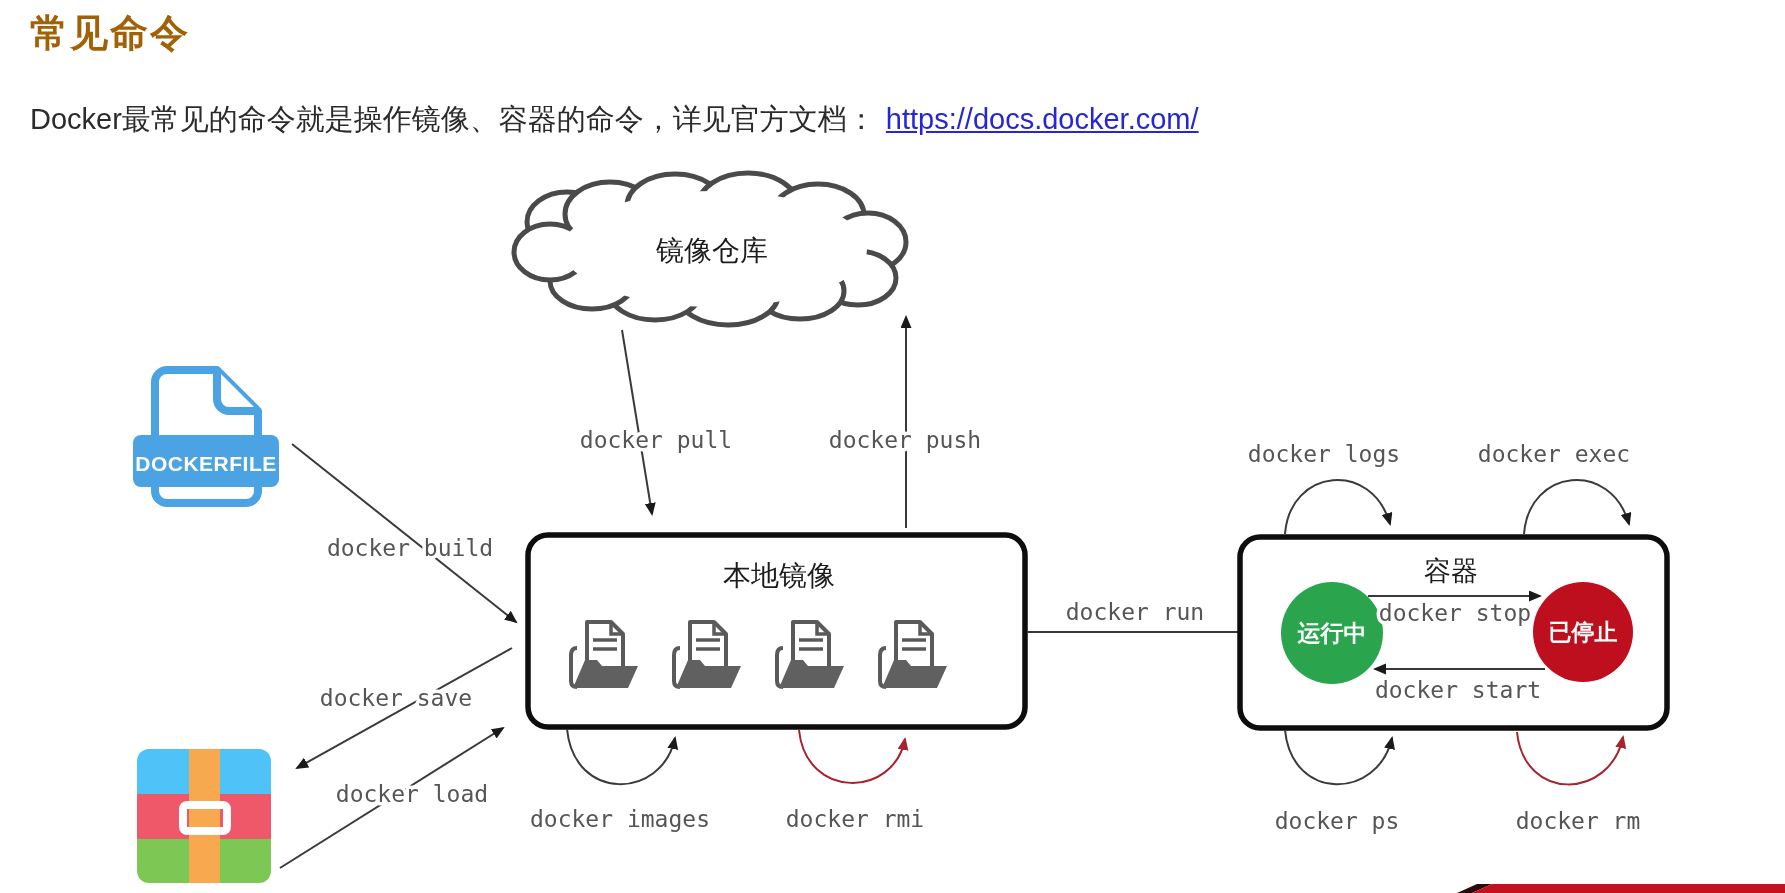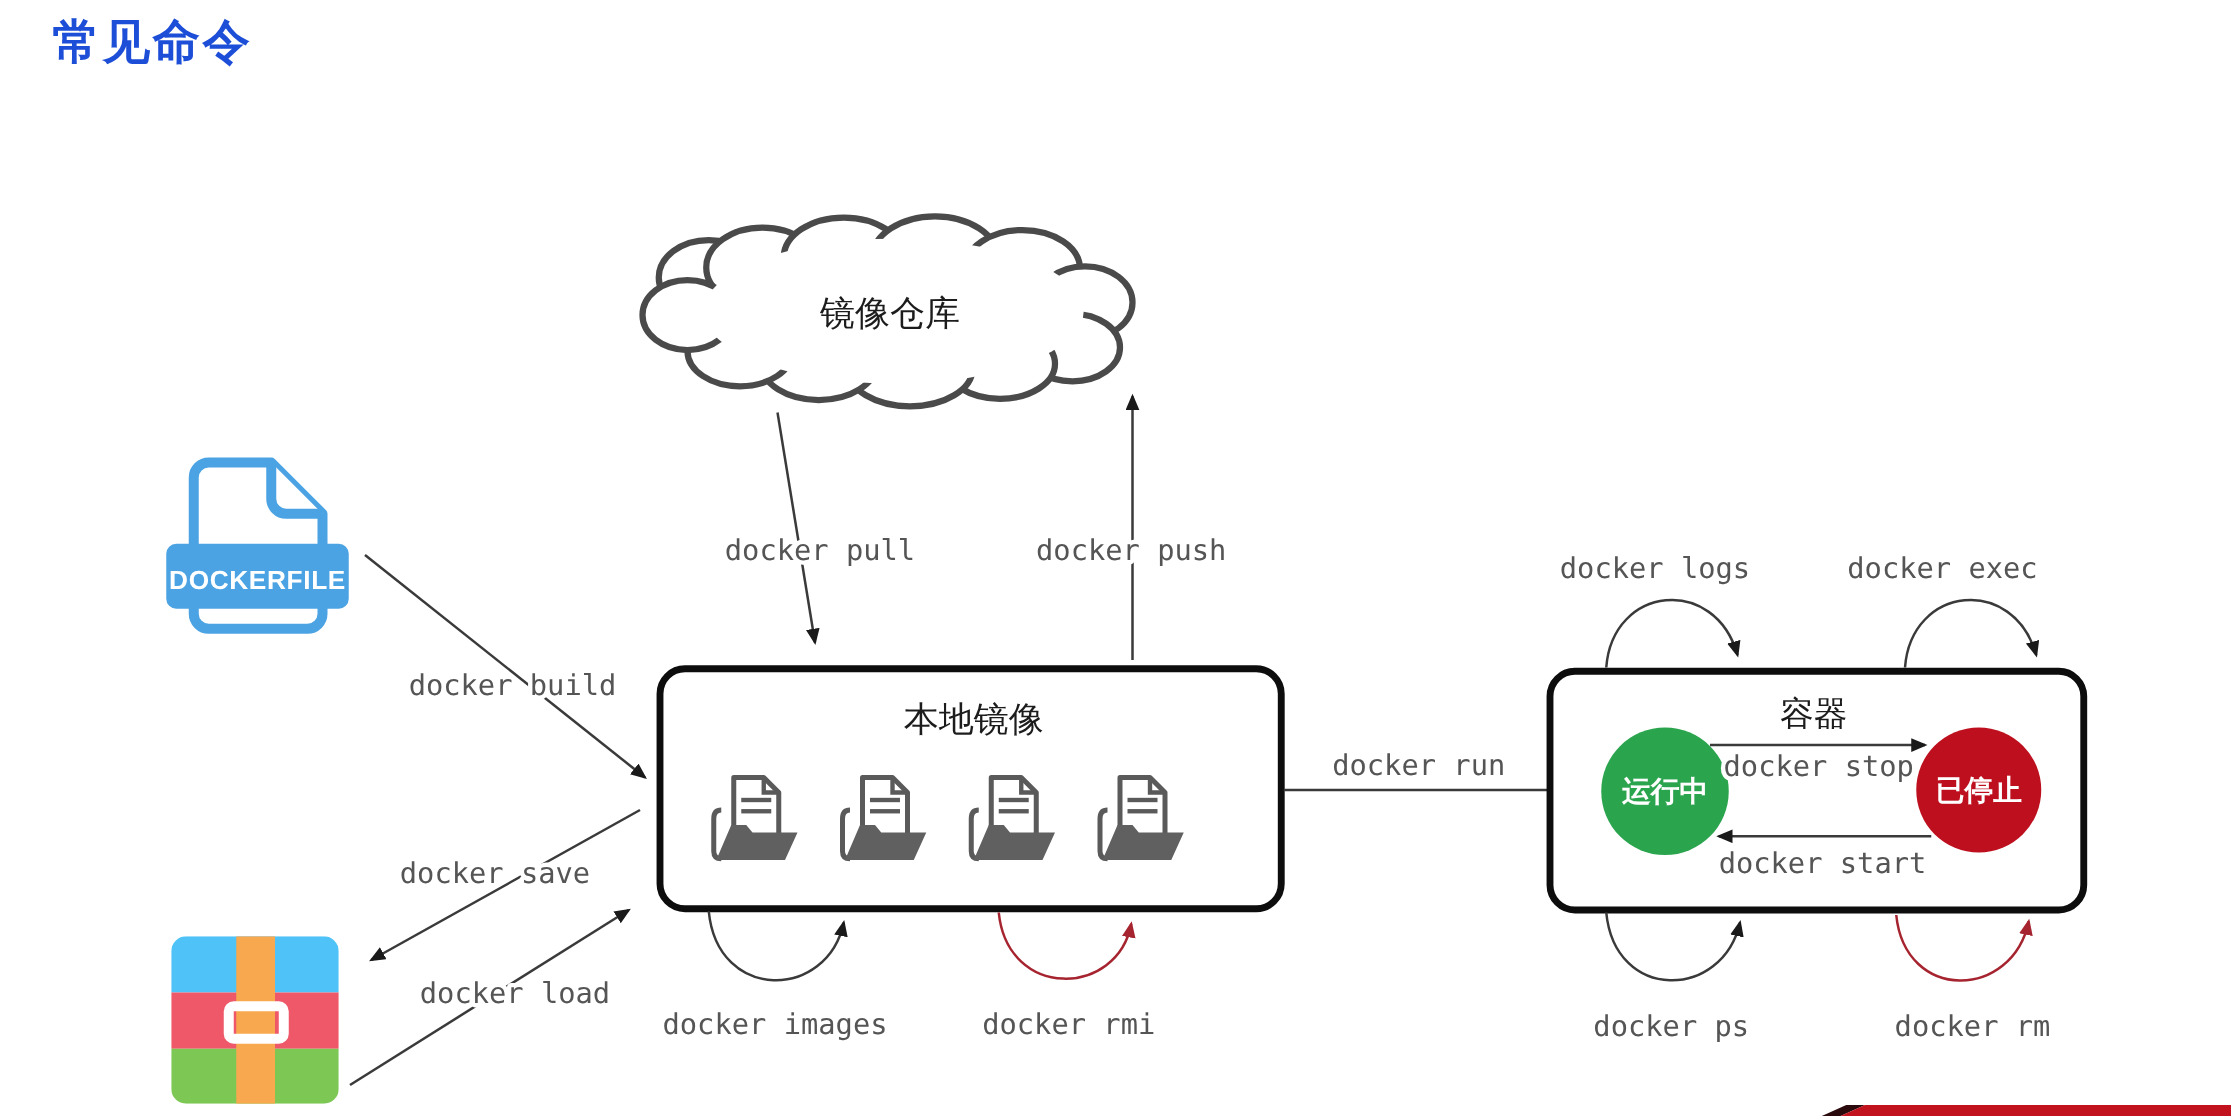--- a/index.html
+++ b/index.html
@@ -1,39 +1,40 @@
 <!DOCTYPE html>
 <html><head>
 <meta charset="utf-8">
 <style>
   html,body{margin:0;padding:0;background:#ffffff;}
   #stage{position:relative;width:1785px;height:893px;background:#ffffff;overflow:hidden;
          font-family:"Liberation Sans",sans-serif;}
-  .page-title{position:absolute;left:42px;top:8px;font-size:38px;font-weight:bold;
-              color:#1d4ed8;letter-spacing:2px;}
+  .page-title{position:absolute;left:30px;top:8px;font-size:38px;font-weight:bold;
+              color:#a16207;letter-spacing:2px;}
   .intro{position:absolute;left:30px;top:100px;font-size:29px;color:#2b2b2b;white-space:nowrap;}
   .intro a{color:#2626D6;text-decoration:underline;margin-left:10px;}
   svg text{user-select:none;}
   .cmd{font-family:"DejaVu Sans Mono","Liberation Mono",monospace;font-size:23px;fill:#555555;
        paint-order:stroke;stroke:#ffffff;stroke-width:7px;stroke-linejoin:round;}
   .cn{font-family:"Liberation Sans",sans-serif;fill:#1c1c1c;}
   .cn-big{font-size:28px;}
   .cn-circle{font-size:23px;fill:#ffffff;paint-order:normal;stroke:none;font-weight:bold;}
   .thin{stroke:#3a3a3a;stroke-width:2;fill:none;}
   .arc-red{stroke:#A6242F;stroke-width:2;fill:none;}
   .border-box{fill:#ffffff;stroke:#0d0d0d;stroke-width:5.5;}
   .cloud-lobe{fill:#ffffff;stroke:#4a4a4a;stroke-width:5;}
 </style>
 </head>
 <body>
 
 <div id="stage">
 
   <div class="page-title">常见命令</div>
 
+  <div class="intro"><span>Docker最常见的命令就是操作镜像、容器的命令，详见官方文档：</span><a href="#">https://docs.docker.com/</a></div>
 
   <svg width="1785" height="893" viewBox="0 0 1785 893" style="position:absolute;left:0;top:0;">
     <defs>
       <marker id="ah" markerWidth="12" markerHeight="10" refX="9" refY="4.5" orient="auto" markerUnits="userSpaceOnUse">
         <path d="M0,0 L11,4.5 L0,9 z" fill="#1a1a1a"></path>
       </marker>
       <marker id="ahb" markerWidth="14" markerHeight="12" refX="11" refY="5.5" orient="auto" markerUnits="userSpaceOnUse">
         <path d="M0,0 L13,5.5 L0,11 z" fill="#1a1a1a"></path>
       </marker>
       <marker id="ahr" markerWidth="14" markerHeight="12" refX="11" refY="5.5" orient="auto" markerUnits="userSpaceOnUse">

